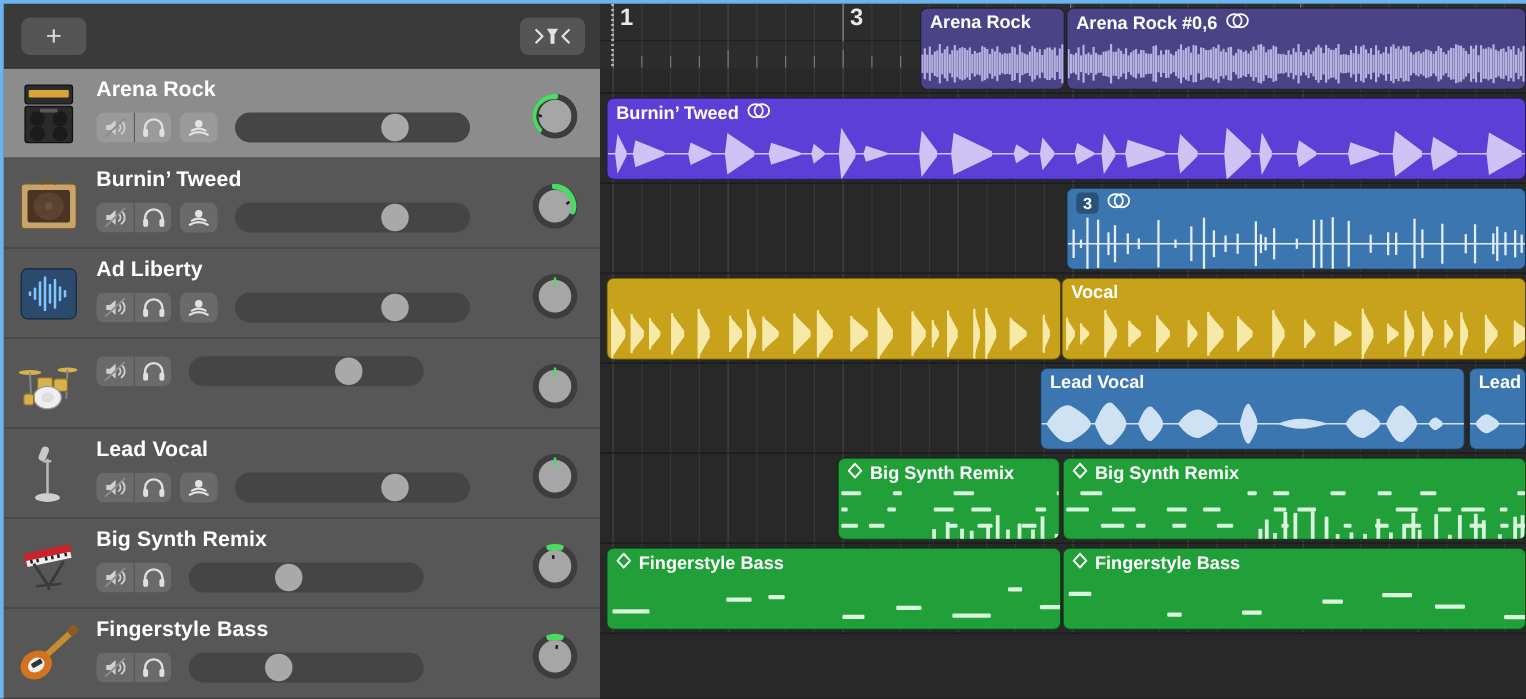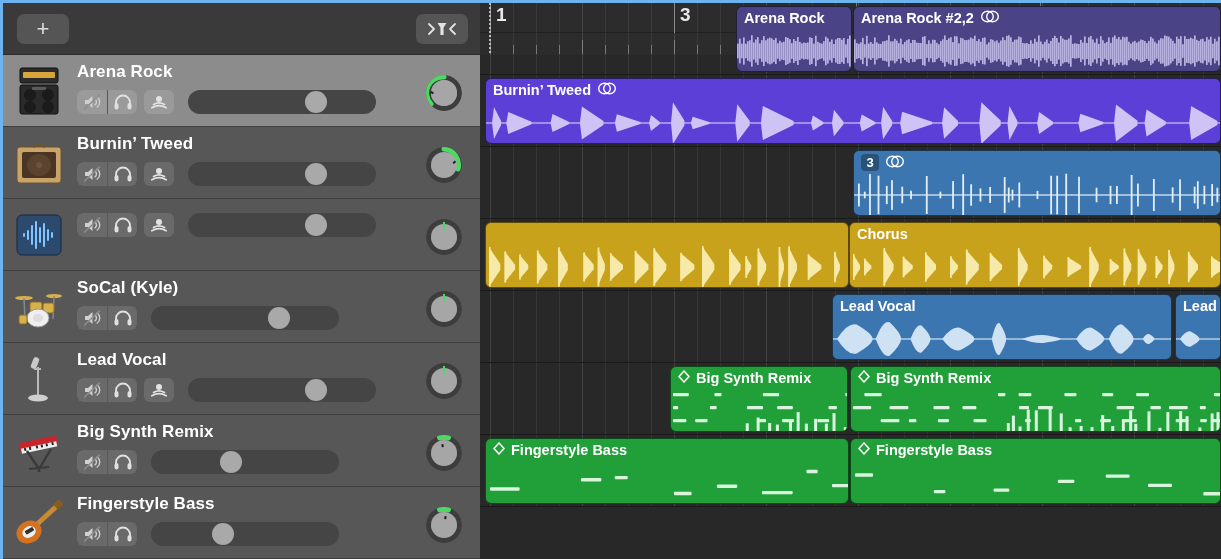--- a/index.html
+++ b/index.html
@@ -275,20 +275,21 @@
           <line x1="16" y1="12" x2="16" y2="30"></line>
                 <line x1="20" y1="8" x2="20" y2="34"></line>
           <line x1="24" y1="14" x2="24" y2="28"></line>
                 <line x1="28" y1="10" x2="28" y2="32"></line>
           <line x1="32" y1="16" x2="32" y2="26"></line>
                 <line x1="36" y1="19" x2="36" y2="23"></line>
         </g>
             </svg>
           </div>
     <div class="tk-body">
+      <div class="tk-name">Ad Liberty</div>
       <div class="tk-controls">
         <div class="btn-group">
           <div class="ctl-btn">
                   <svg width="20" height="18" viewBox="0 0 20 18">
         <path d="M3 7 H6 L10.5 3 V15 L6 11 H3 Z" fill="#cfcfcf"></path>
         <g stroke="#cfcfcf" stroke-width="1.4" fill="none" stroke-linecap="round">
           <path d="M13 6.2 a3.4 3.4 0 0 1 0 5.6"></path>
                       <path d="M15.2 4 a6.2 6.2 0 0 1 0 10"></path>
                     </g>
         <line x1="2" y1="16.5" x2="18" y2="1.5" stroke="#8d8d8d" stroke-width="1.6"></line>
@@ -331,21 +332,20 @@
         <line x1="11" y1="13" x2="12" y2="36" stroke="#888" stroke-width="1.5"></line>
         <line x1="41" y1="11" x2="40" y2="34" stroke="#888" stroke-width="1.5"></line>
         <rect x="17" y="17" width="12" height="10" rx="2" fill="#d8b14a" stroke="#8a6e2a"></rect>
         <rect x="30" y="18" width="11" height="10" rx="2" fill="#d8b14a" stroke="#8a6e2a"></rect>
         <ellipse cx="25" cy="33" rx="11" ry="9" fill="#efefef" stroke="#999"></ellipse>
         <ellipse cx="25" cy="33" rx="5" ry="4" fill="#ddd"></ellipse>
         <rect x="6" y="30" width="8" height="9" rx="2" fill="#d8b14a" stroke="#8a6e2a"></rect>
             </svg>
           </div>
     <div class="tk-body">
-      <div class="tk-name">SoCal (Kyle)</div>
       <div class="tk-controls">
         <div class="btn-group">
           <div class="ctl-btn">
                   <svg width="20" height="18" viewBox="0 0 20 18">
         <path d="M3 7 H6 L10.5 3 V15 L6 11 H3 Z" fill="#cfcfcf"></path>
         <g stroke="#cfcfcf" stroke-width="1.4" fill="none" stroke-linecap="round">
           <path d="M13 6.2 a3.4 3.4 0 0 1 0 5.6"></path>
                       <path d="M15.2 4 a6.2 6.2 0 0 1 0 10"></path>
                     </g>
         <line x1="2" y1="16.5" x2="18" y2="1.5" stroke="#8d8d8d" stroke-width="1.6"></line>
@@ -679,21 +679,21 @@
                 <rect x="108" y="15.398613683127572" width="1.7" height="13.202772633744857" fill="#b8b2e0"></rect>
                 <rect x="110" y="9.793259259259258" width="1.7" height="24.413481481481483" fill="#b8b2e0"></rect>
                 <rect x="112" y="6.471762860082304" width="1.7" height="31.056474279835392" fill="#b8b2e0"></rect>
                 <rect x="114" y="11.793754115226337" width="1.7" height="20.412491769547326" fill="#b8b2e0"></rect>
               </svg>
     </div>
           </div>
           <div class="region" style="left: 373px; width: 368px; background: rgb(74, 68, 135);">
     <div class="region-title">
 
-      <span>Arena Rock #2,2</span>
+      <span>Arena Rock #0,6</span>
       <span class="loopicon"><svg width="20" height="13" viewBox="0 0 20 13">
         <ellipse cx="7.5" cy="6.5" rx="5.8" ry="5.3" fill="none" stroke="#fff" stroke-width="1.4"></ellipse>
         <ellipse cx="12.5" cy="6.5" rx="5.8" ry="5.3" fill="none" stroke="#fff" stroke-width="1.4"></ellipse>
                 </svg></span>
     </div>
     <div class="wave">
       <svg width="368" height="44" viewBox="0 0 368 44" preserveAspectRatio="none">
                 <rect x="0" y="10.372264403292181" width="1.7" height="23.255471193415637" fill="#b8b2e0"></rect>
                 <rect x="2" y="14.118607510288065" width="1.7" height="15.762784979423868" fill="#b8b2e0"></rect>
                 <rect x="4" y="14.815845679012346" width="1.7" height="14.368308641975307" fill="#b8b2e0"></rect>
@@ -1112,21 +1112,21 @@
                 <path d="M321.81103395061723 9.167119341563787 L335.34224537037034 20.07506790123457 L335.34224537037034 23.92493209876543 L321.81103395061723 34.83288065843621 Z" fill="#f7e9a8"></path>
                 <rect x="321.81103395061723" y="9.167119341563787" width="1.6" height="25.665761316872427" fill="#f7e9a8"></rect>
                 <path d="M348.2746527777777 6.7571347736625516 L353.94209104938267 19.713570216049384 L353.94209104938267 24.286429783950616 L348.2746527777777 37.24286522633745 Z" fill="#f7e9a8"></path>
                 <rect x="348.2746527777777" y="6.7571347736625516" width="1.6" height="30.485730452674897" fill="#f7e9a8"></rect>
               </svg>
     </div>
           </div>
           <div class="region" style="left: 369px; width: 372px; background: rgb(201, 162, 28);">
     <div class="region-title">
 
-      <span>Chorus</span>
+      <span>Vocal</span>
 
     </div>
     <div class="wave">
       <svg width="372" height="44" viewBox="0 0 372 44" preserveAspectRatio="none">
                 <path d="M3 9.109969135802471 L9.954436728395063 20.066495370370372 L9.954436728395063 23.933504629629628 L3 34.89003086419753 Z" fill="#f7e9a8"></path>
                 <rect x="3" y="9.109969135802471" width="1.6" height="25.780061728395058" fill="#f7e9a8"></rect>
                 <path d="M14.111638374485597 13.56479938271605 L21.35507973251029 20.734719907407406 L21.35507973251029 23.265280092592594 L14.111638374485597 30.43520061728395 Z" fill="#f7e9a8"></path>
                 <rect x="14.111638374485597" y="13.56479938271605" width="1.6" height="16.8704012345679" fill="#f7e9a8"></rect>
                 <path d="M33.55502829218107 3.016851851851854 L43.56664094650206 19.152527777777777 L43.56664094650206 24.847472222222223 L33.55502829218107 40.983148148148146 Z" fill="#f7e9a8"></path>
                 <rect x="33.55502829218107" y="3.016851851851854" width="1.6" height="37.96629629629629" fill="#f7e9a8"></rect>

